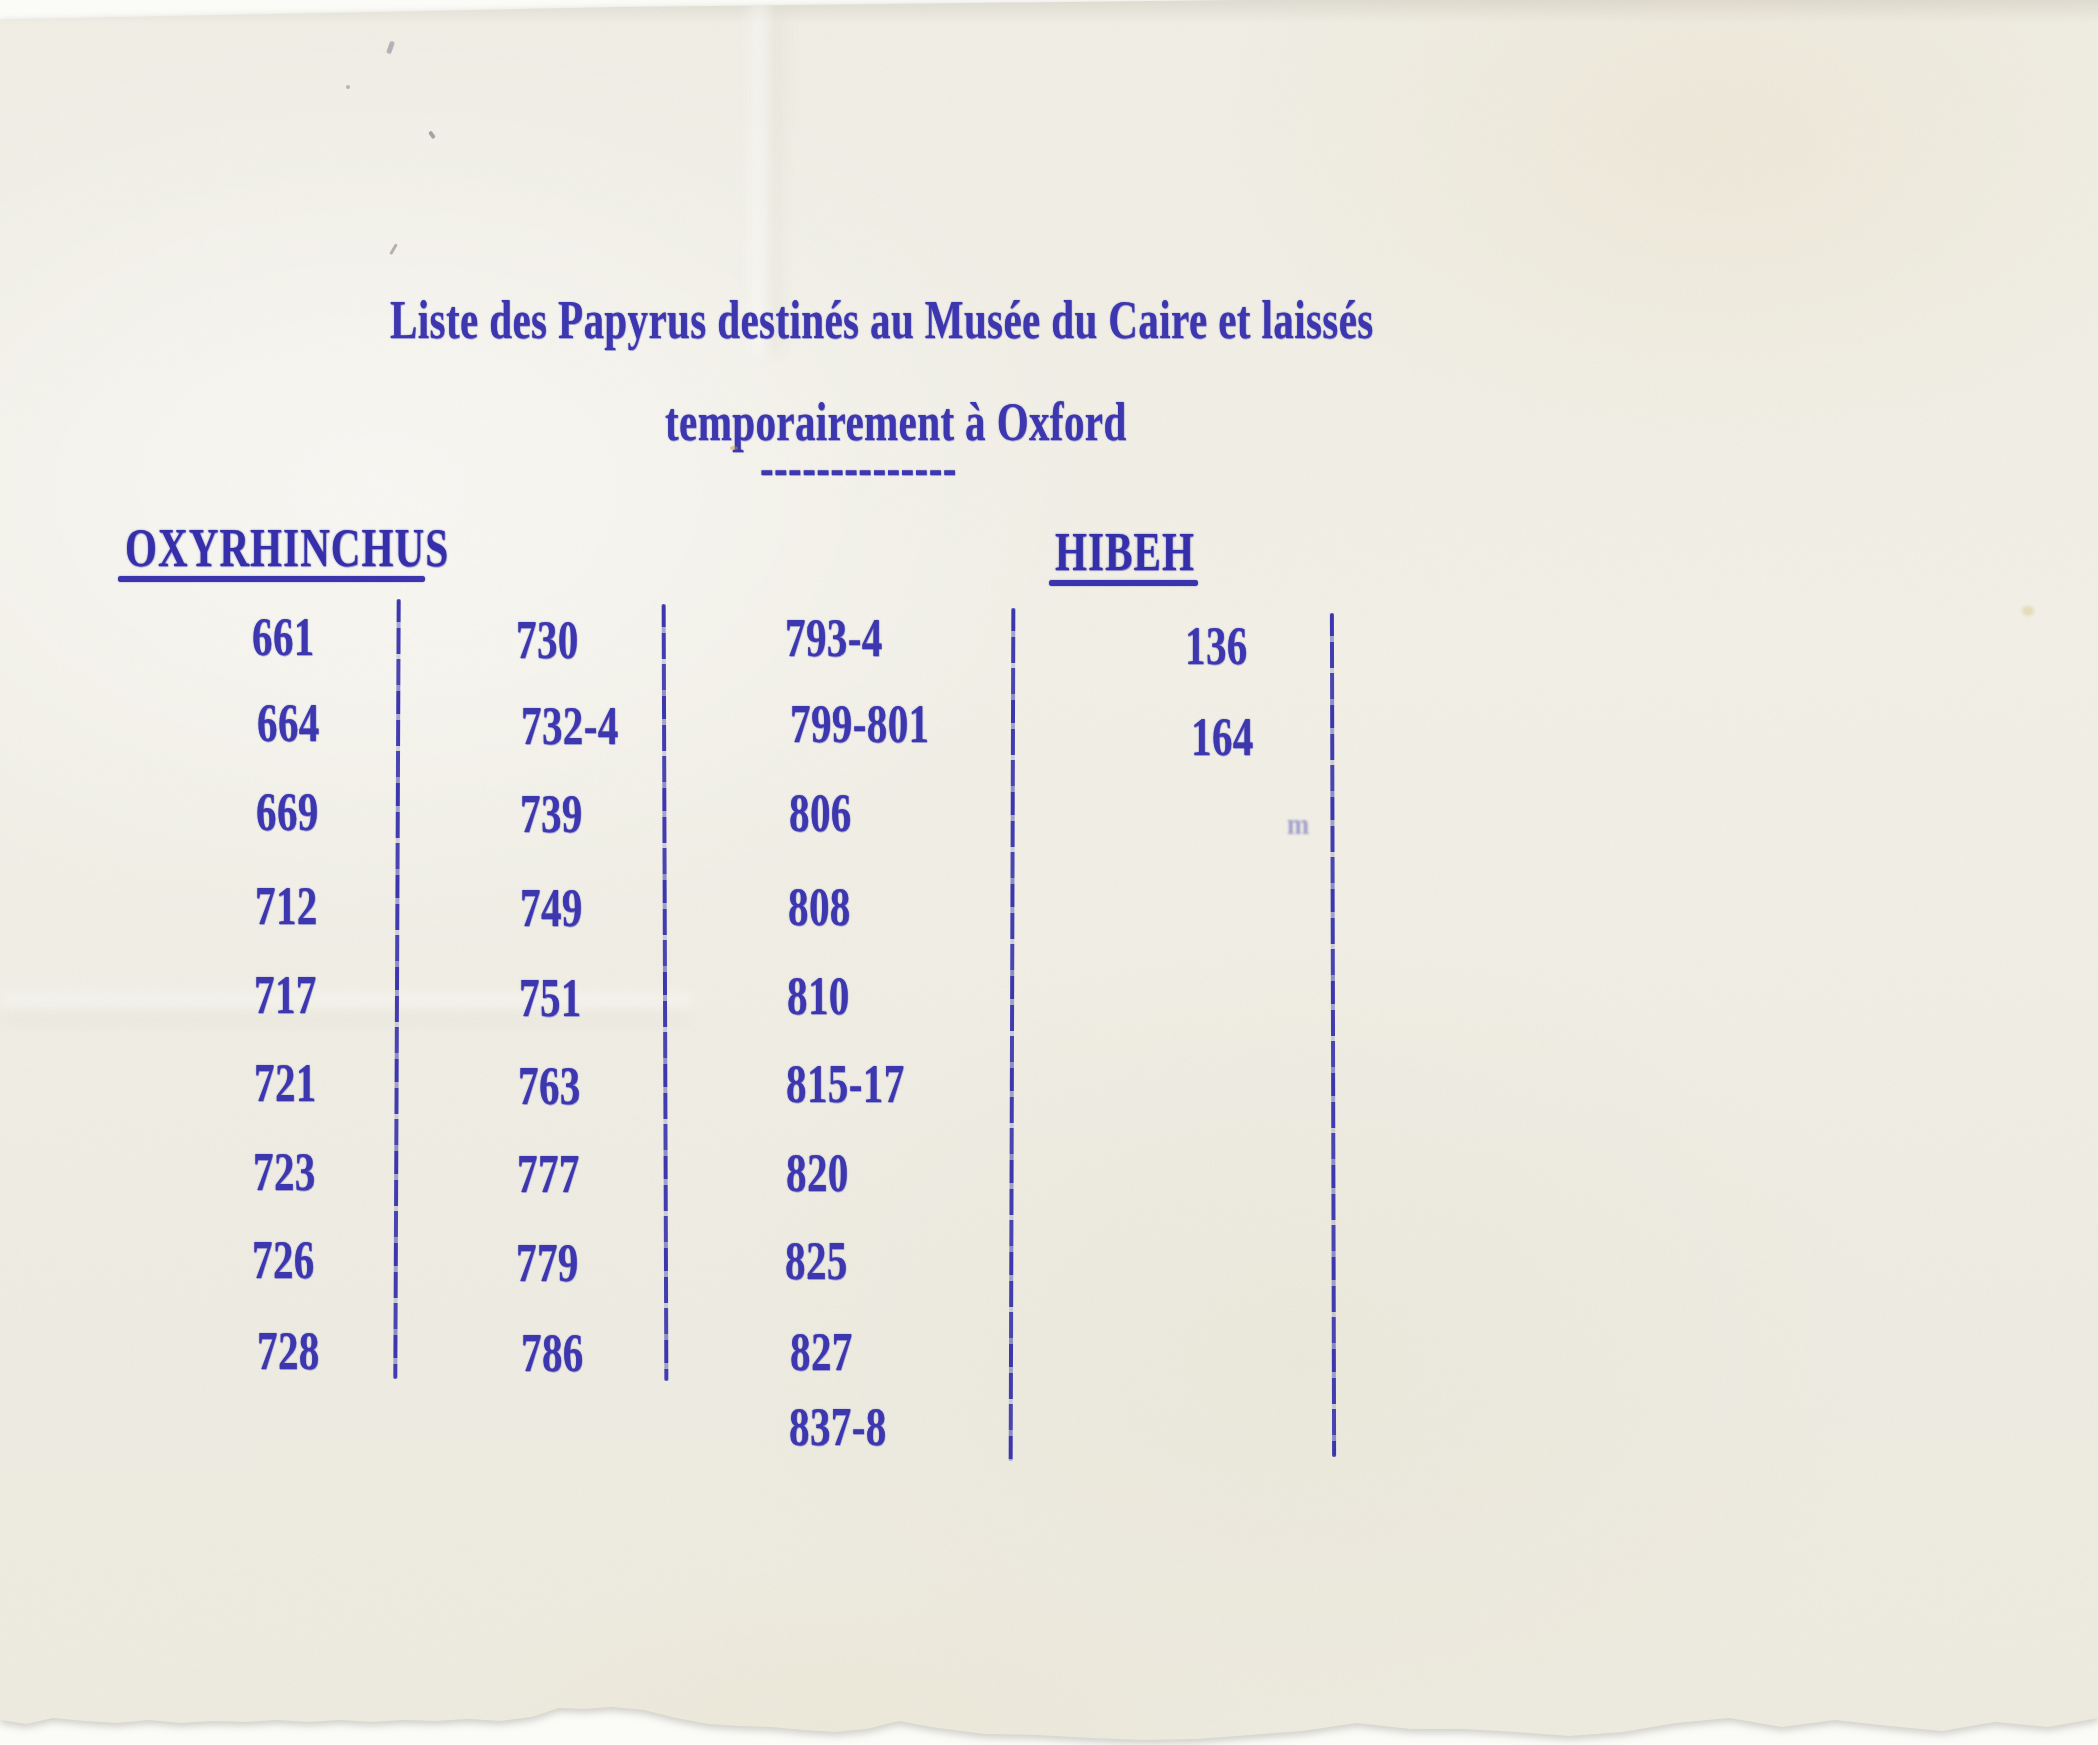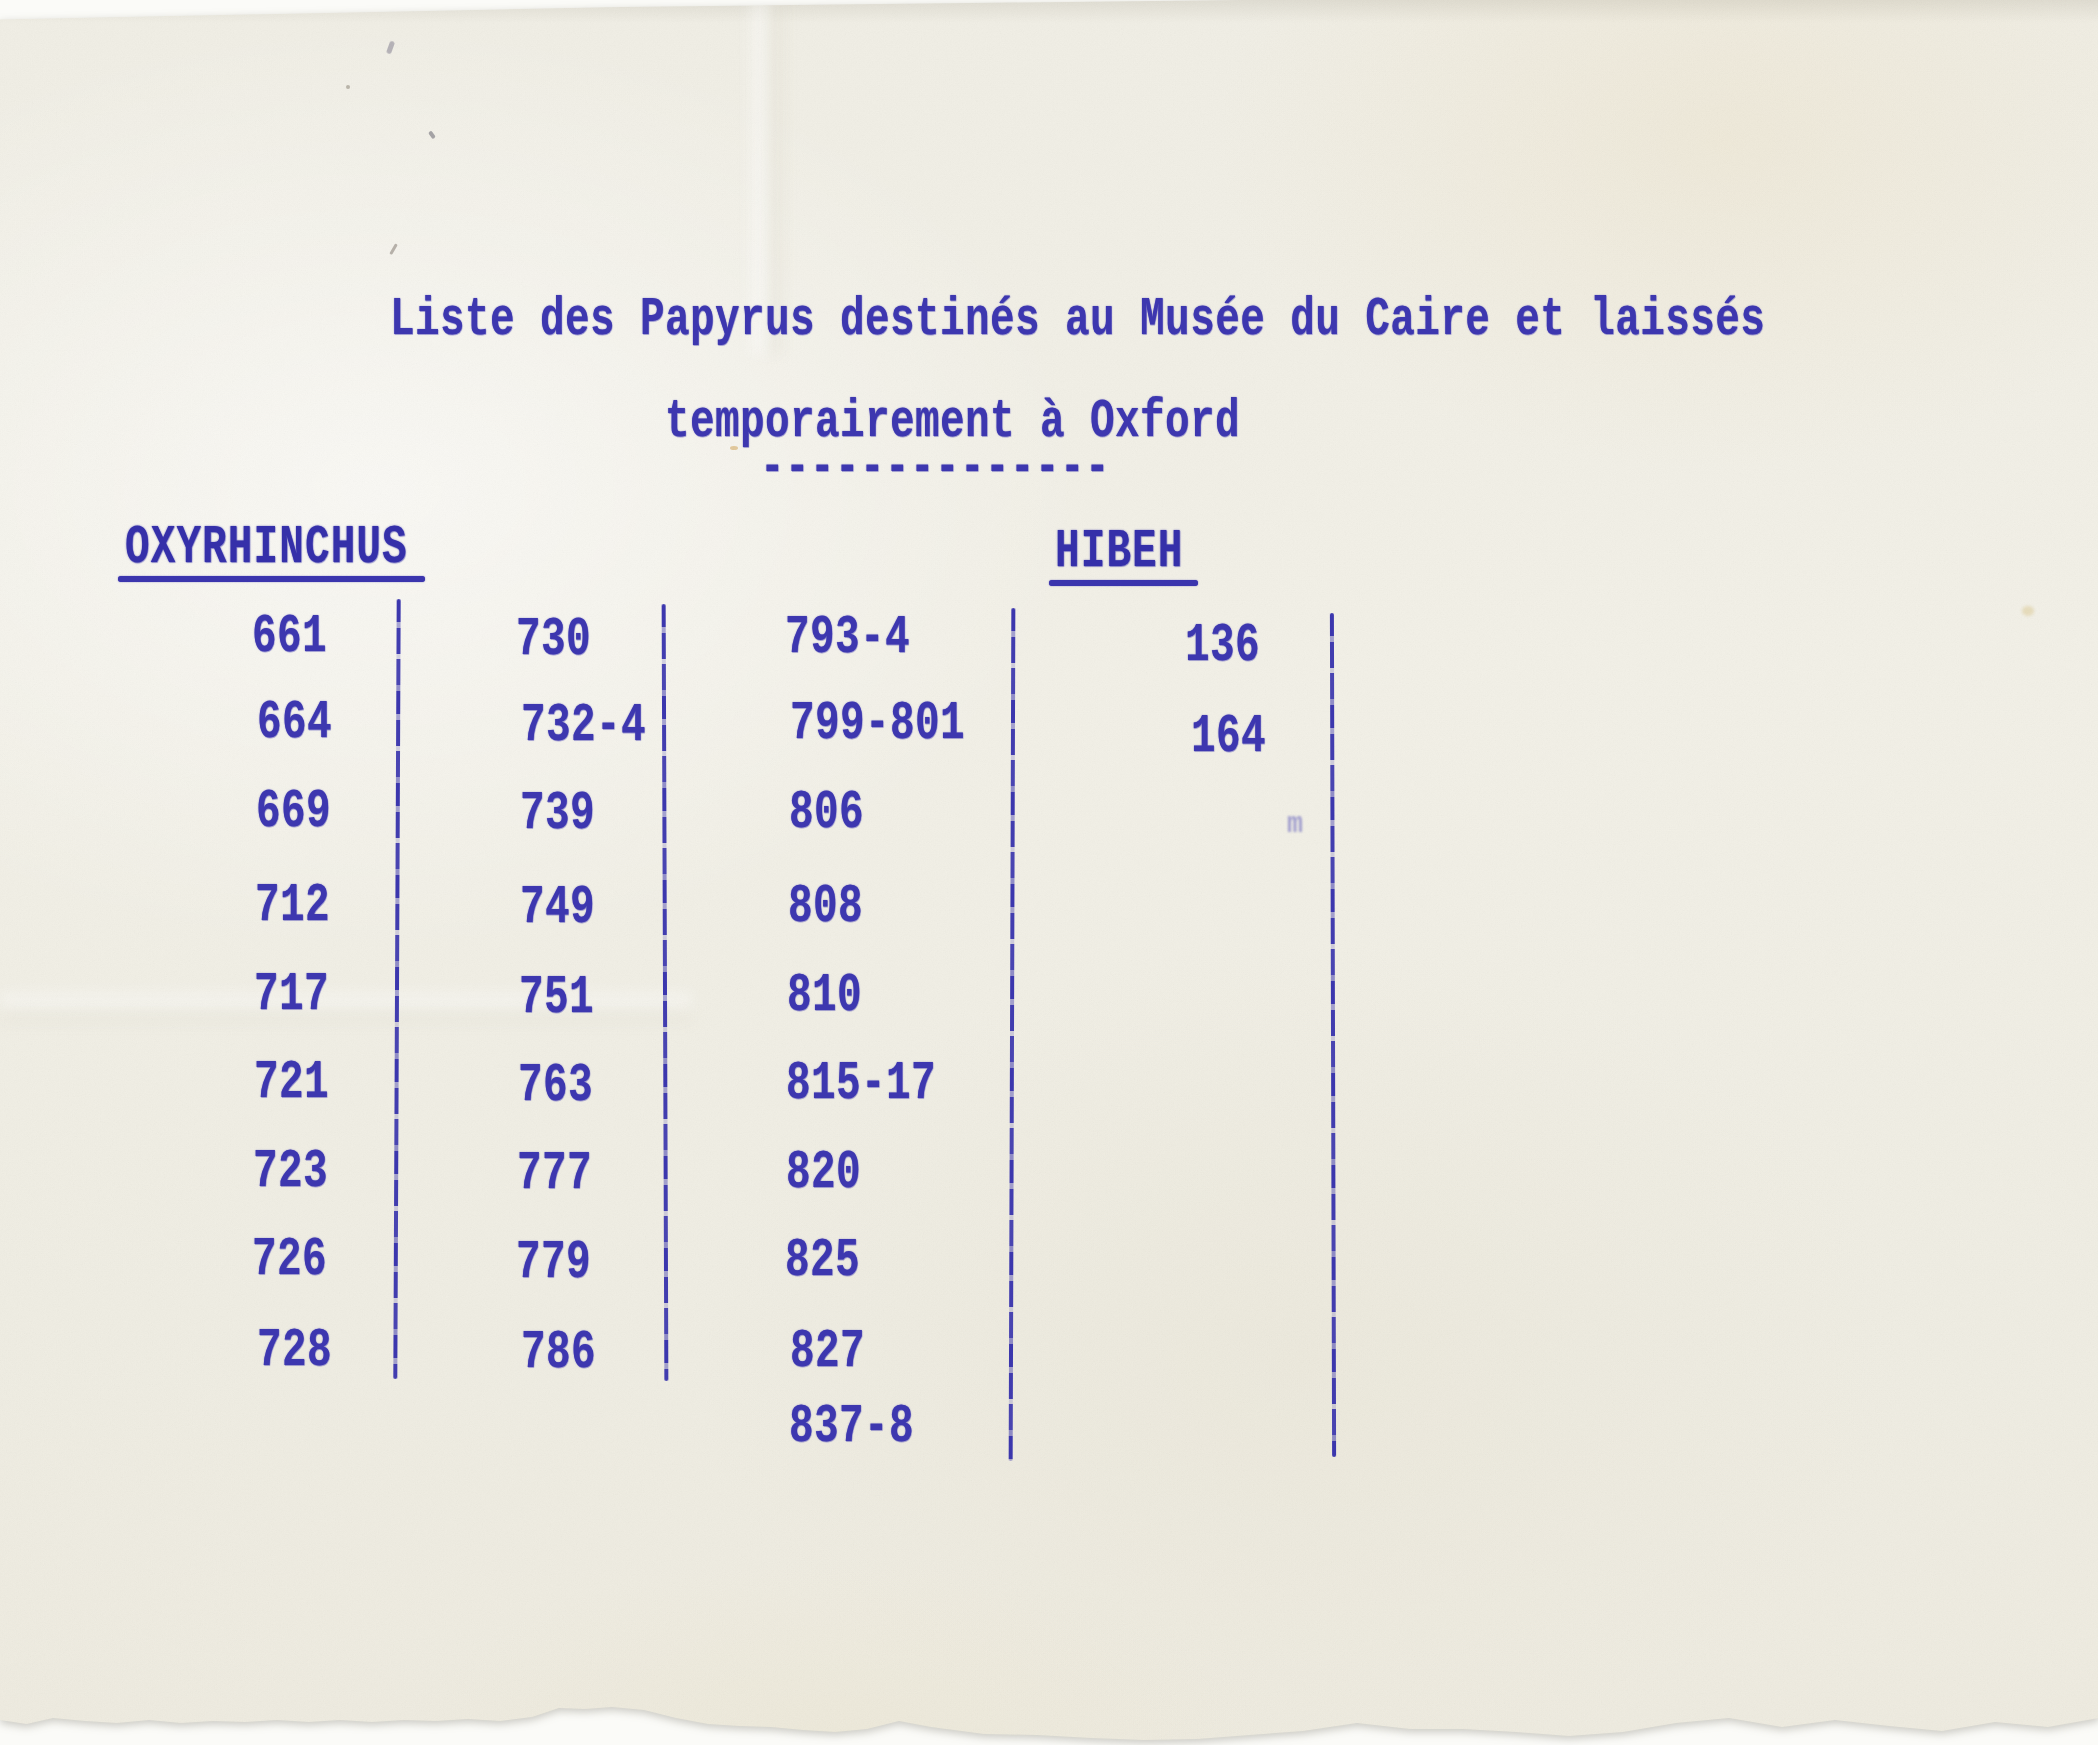--- a/index.html
+++ b/index.html
@@ -30,20 +30,21 @@
       1569px 1736px, 1516px 1732px, 1463px 1729px, 1410px 1729px, 1357px 1723px,
       1303px 1731px, 1250px 1735px, 1197px 1739px, 1144px 1740px, 1091px 1738px,
       1037px 1735px, 984px 1734px, 931px 1727px, 899px 1721px, 867px 1729px,
       835px 1732px, 803px 1730px, 771px 1727px, 739px 1726px, 708px 1724px,
       676px 1718px, 644px 1710px, 612px 1707px, 585px 1709px, 559px 1708px,
       532px 1717px, 500px 1721px, 468px 1719px, 436px 1721px, 404px 1720px,
       372px 1722px, 340px 1720px, 309px 1722px, 277px 1720px, 245px 1722px,
       213px 1721px, 181px 1723px, 149px 1720px, 117px 1723px, 85px 1721px,
       53px 1718px, 26.6px 1724px, 0px 1720px
     );
+    font-family: Liberation Serif, serif;
   }
   #paper::before { 
     content: ""; position: absolute; left: 0; top: 0; right: 0; height: 23px;
     background: linear-gradient(180deg, rgba(150,145,128,0.18), rgba(150,145,128,0));
   }
   .grain { position: absolute; inset: 0; mix-blend-mode: multiply; pointer-events: none; }
 
   .crease {
     position: absolute; pointer-events: none; filter: blur(6.2px);
   }

